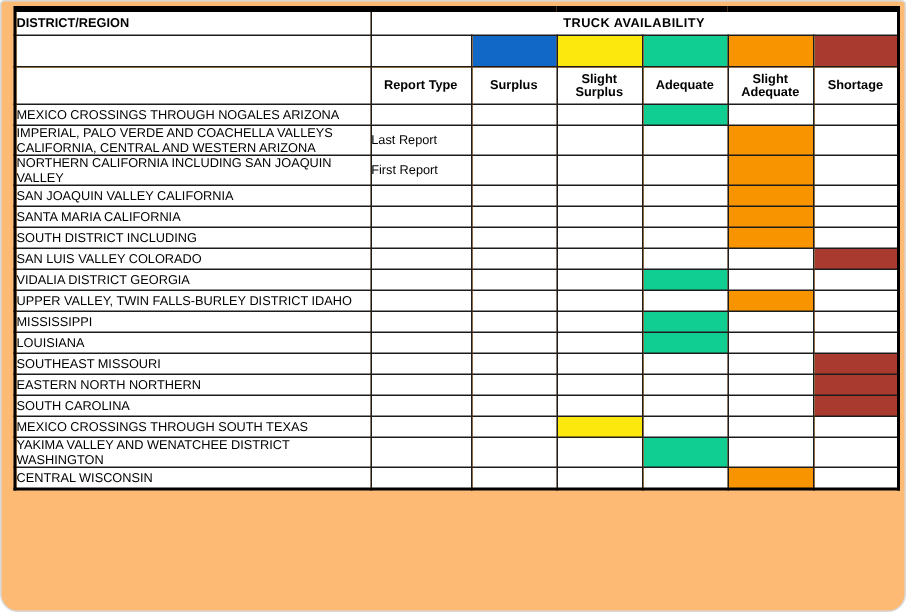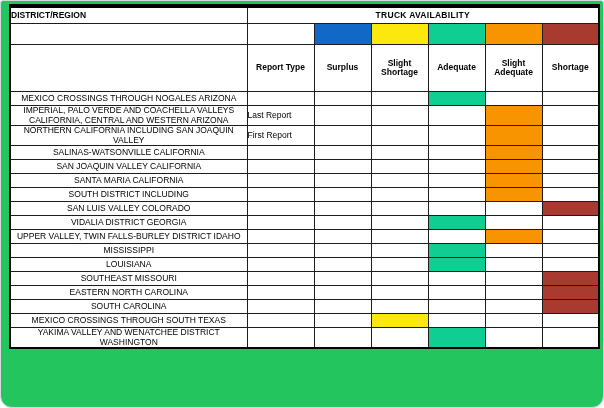--- a/index.html
+++ b/index.html
@@ -1,19 +1,19 @@
 <!DOCTYPE html>
 <html><head>
 <meta charset="utf-8">
 <style>
   html,body{margin:0;padding:0;background:#ffffff;}
   .card{
     position:relative;
     width:604px;height:408px;
-    background:#22c55e;
+    background:#fdba74;
     border:1px solid #d7dadd;
     border-radius:3px 3px 12px 12px;
     overflow:hidden;
     box-sizing:border-box;
     font-family:"Liberation Sans", sans-serif;
   }
   table.avail{
     position:absolute;left:8px;top:3px;
     width:589px;
     border-collapse:collapse;
@@ -41,28 +41,28 @@
   td.t-avail{font-weight:bold;font-size:10.5px;text-align:center;letter-spacing:.3px;}
 
   
   tr.r-swatch td{height:20px;}
 
   
   tr.r-labels td{
     height:22px;
     font-weight:bold;
     text-align:center;
-    padding:12px 2px;
+    padding:1px 2px;
   }
 
   
   td.cell-name{
     height:13px;
     padding:2px 32px 2px 4px;
-    text-align:center;
+    text-align:left;
   }
   td.cell-report{height:13px;}
   td.cell-status{height:13px;}
 </style>
 </head>
 <body>
 
 <div class="card">
   <table class="avail">
     <colgroup>
@@ -85,21 +85,21 @@
       <td style="background: rgb(18, 104, 198);"></td>
           <td style="background: rgb(252, 232, 13);"></td>
           <td style="background: rgb(16, 206, 146);"></td>
           <td style="background: rgb(247, 148, 0);"></td>
           <td style="background: rgb(169, 58, 47);"></td>
         </tr>
       <tr class="r-labels" id="label-row">
         <td></td>
         <td>Report Type</td>
       <td>Surplus</td>
-          <td>Slight Shortage</td>
+          <td>Slight Surplus</td>
           <td>Adequate</td>
           <td>Slight Adequate</td>
           <td>Shortage</td>
         </tr>
     <tr>
           <td class="cell-name">MEXICO CROSSINGS THROUGH NOGALES ARIZONA</td>
           <td class="cell-report"></td>
           <td class="cell-status"></td>
           <td class="cell-status"></td>
           <td class="cell-status" style="background: rgb(16, 206, 146);"></td>
@@ -118,29 +118,20 @@
         <tr>
           <td class="cell-name">NORTHERN CALIFORNIA INCLUDING SAN JOAQUIN VALLEY</td>
           <td class="cell-report">First Report</td>
           <td class="cell-status"></td>
           <td class="cell-status"></td>
           <td class="cell-status"></td>
           <td class="cell-status" style="background: rgb(247, 148, 0);"></td>
           <td class="cell-status"></td>
         </tr>
         <tr>
-          <td class="cell-name">SALINAS-WATSONVILLE CALIFORNIA</td>
-          <td class="cell-report"></td>
-          <td class="cell-status"></td>
-          <td class="cell-status"></td>
-          <td class="cell-status"></td>
-          <td class="cell-status" style="background: rgb(247, 148, 0);"></td>
-          <td class="cell-status"></td>
-        </tr>
-        <tr>
           <td class="cell-name">SAN JOAQUIN VALLEY CALIFORNIA</td>
           <td class="cell-report"></td>
           <td class="cell-status"></td>
           <td class="cell-status"></td>
           <td class="cell-status"></td>
           <td class="cell-status" style="background: rgb(247, 148, 0);"></td>
           <td class="cell-status"></td>
         </tr>
         <tr>
           <td class="cell-name">SANTA MARIA CALIFORNIA</td>
@@ -208,21 +199,21 @@
         <tr>
           <td class="cell-name">SOUTHEAST MISSOURI</td>
           <td class="cell-report"></td>
           <td class="cell-status"></td>
           <td class="cell-status"></td>
           <td class="cell-status"></td>
           <td class="cell-status"></td>
           <td class="cell-status" style="background: rgb(169, 58, 47);"></td>
         </tr>
         <tr>
-          <td class="cell-name">EASTERN NORTH CAROLINA</td>
+          <td class="cell-name">EASTERN NORTH NORTHERN</td>
           <td class="cell-report"></td>
           <td class="cell-status"></td>
           <td class="cell-status"></td>
           <td class="cell-status"></td>
           <td class="cell-status"></td>
           <td class="cell-status" style="background: rgb(169, 58, 47);"></td>
         </tr>
         <tr>
           <td class="cell-name">SOUTH CAROLINA</td>
           <td class="cell-report"></td>
@@ -241,17 +232,26 @@
           <td class="cell-status"></td>
           <td class="cell-status"></td>
         </tr>
         <tr>
           <td class="cell-name">YAKIMA VALLEY AND WENATCHEE DISTRICT WASHINGTON</td>
           <td class="cell-report"></td>
           <td class="cell-status"></td>
           <td class="cell-status"></td>
           <td class="cell-status" style="background: rgb(16, 206, 146);"></td>
           <td class="cell-status"></td>
+          <td class="cell-status"></td>
+        </tr>
+        <tr>
+          <td class="cell-name">CENTRAL WISCONSIN</td>
+          <td class="cell-report"></td>
+          <td class="cell-status"></td>
+          <td class="cell-status"></td>
+          <td class="cell-status"></td>
+          <td class="cell-status" style="background: rgb(247, 148, 0);"></td>
           <td class="cell-status"></td>
         </tr>
       </tbody>
   </table>
 </div>
 
 </body></html>

